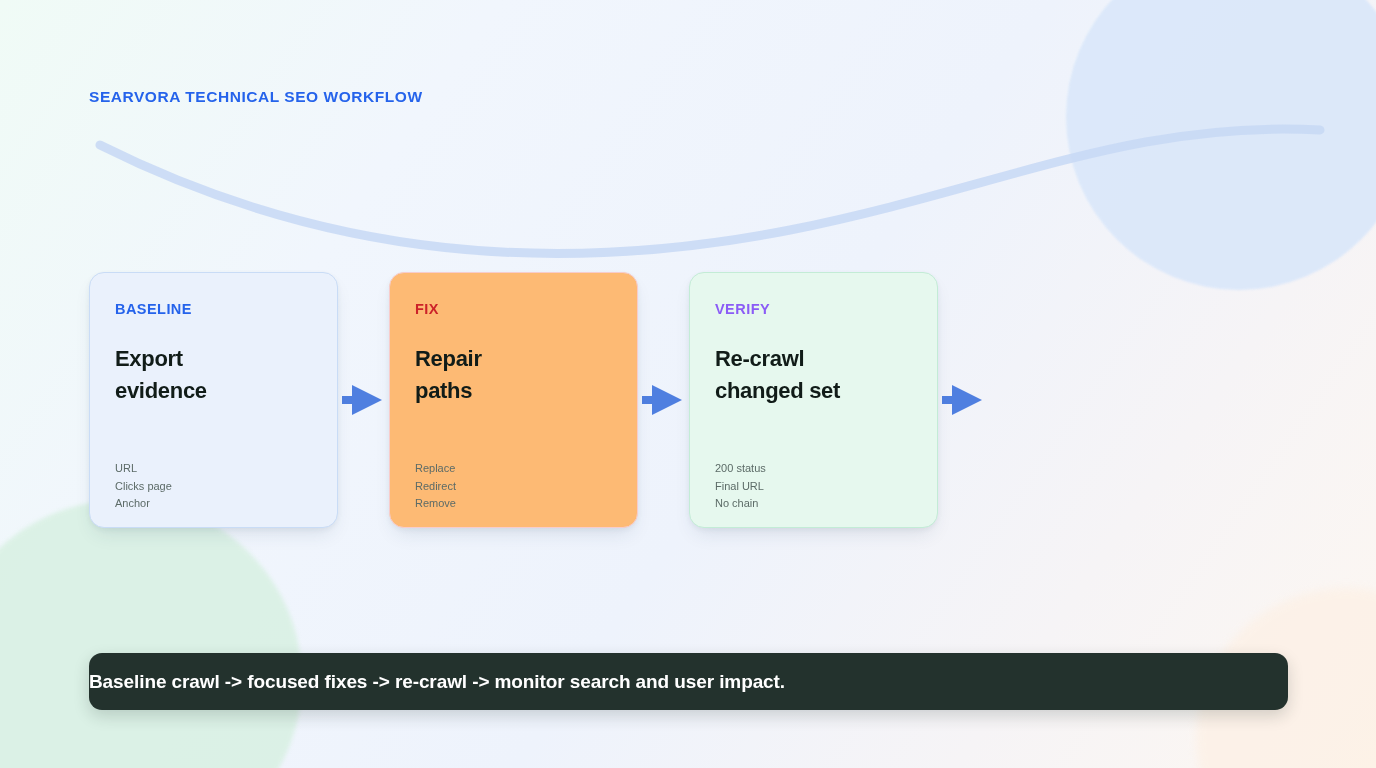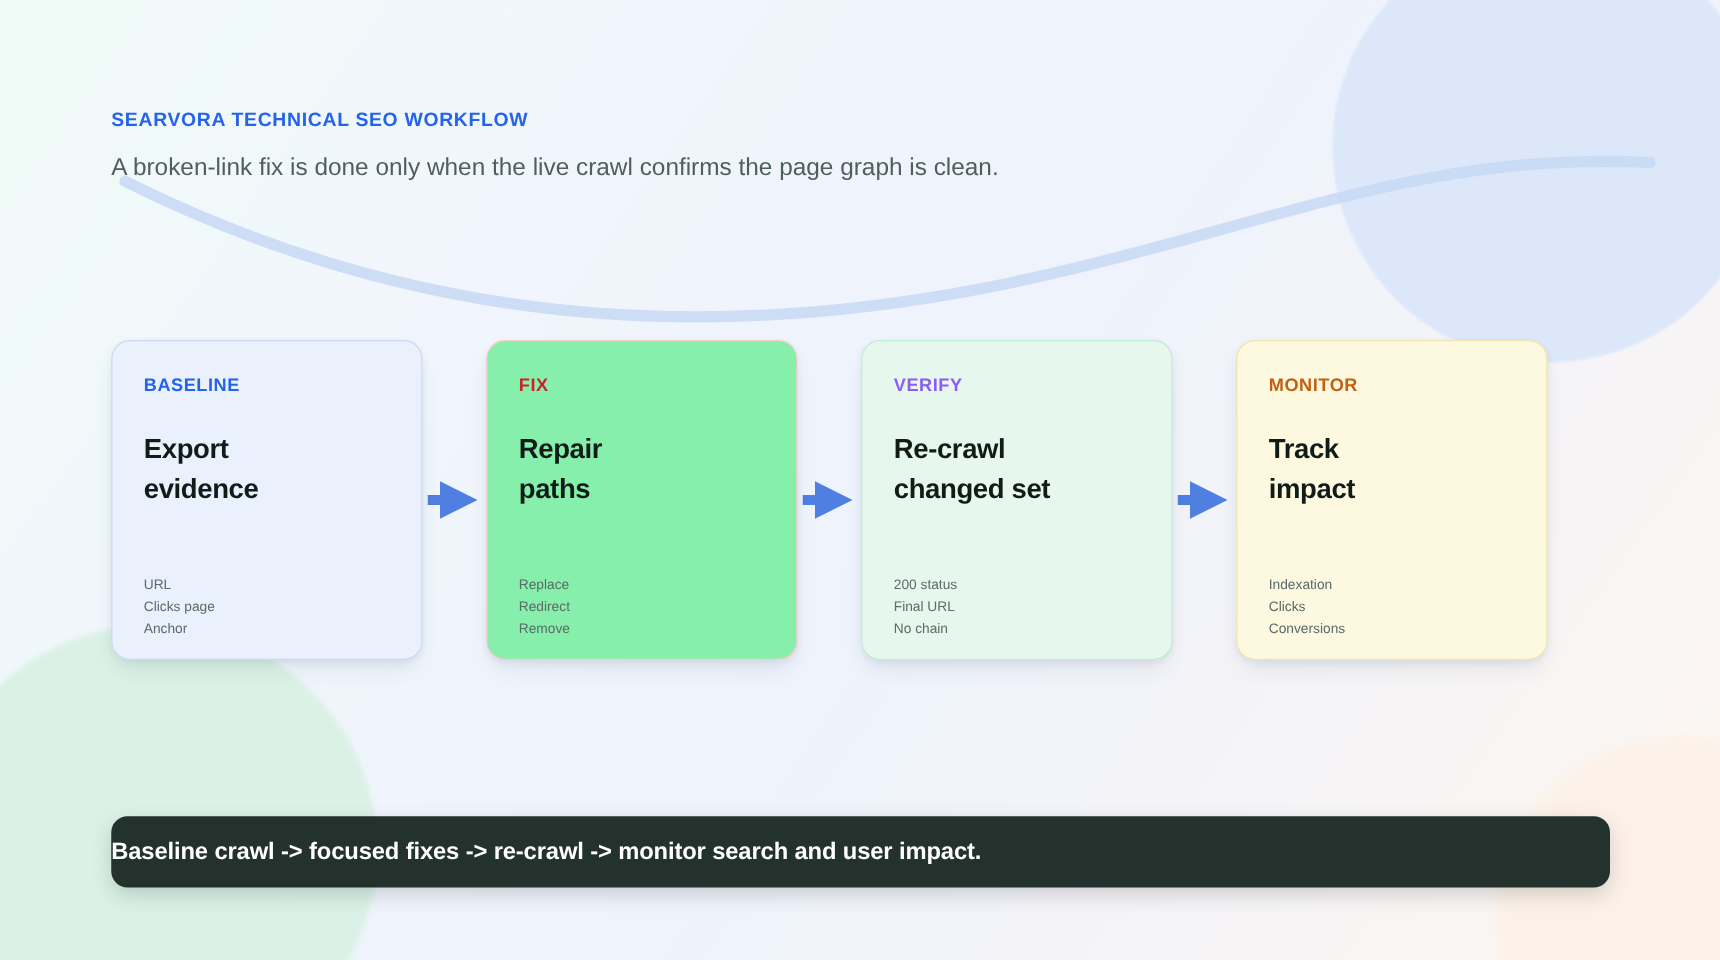--- a/index.html
+++ b/index.html
@@ -125,41 +125,40 @@
   <div class="blob-peach"></div>
   <svg class="swoosh" viewBox="0 0 1376 230">
     <path d="M 100 85 C 330 200, 560 215, 790 170 C 1000 128, 1130 60, 1320 70" fill="none" stroke="#c7d8f5" stroke-width="9" stroke-linecap="round" opacity="0.85"></path>
   </svg>
 </div>
 
 <div class="page">
 
   <div class="header">
     <div class="kicker">SEARVORA TECHNICAL SEO WORKFLOW</div>
-    <p class="subtitle">A broken-link fix is done only when the live crawl confirms the page graph is clean.</p>
   </div>
 
   <div class="cards" id="cards-row">
       <div class="card" style="background: rgb(234, 241, 252); border-color: rgb(201, 220, 246);">
         <div class="eyebrow" style="color: rgb(37, 99, 235);">BASELINE</div>
         <div class="card-title">Export
 evidence</div>
         <ul class="bullets">
           <li>URL</li>
           <li>Clicks page</li>
           <li>Anchor</li>
         </ul>
       </div>
       <div class="arrow">
         <svg width="44" height="40" viewBox="0 0 44 40">
           <rect x="0" y="16" width="14" height="8" fill="#4f7fe0"></rect>
           <path d="M10 5 L40 20 L10 35 Z" fill="#4f7fe0"></path>
         </svg>
       </div>
-      <div class="card" style="background: #86efac; border-color: rgb(247, 204, 204);">
+      <div class="card" style="background: #fdba74; border-color: rgb(247, 204, 204);">
         <div class="eyebrow" style="color: rgb(204, 34, 41);">FIX</div>
         <div class="card-title">Repair
 paths</div>
         <ul class="bullets">
           <li>Replace</li>
           <li>Redirect</li>
           <li>Remove</li>
         </ul>
       </div>
       <div class="arrow">
@@ -177,29 +176,19 @@
           <li>Final URL</li>
           <li>No chain</li>
         </ul>
       </div>
       <div class="arrow">
         <svg width="44" height="40" viewBox="0 0 44 40">
           <rect x="0" y="16" width="14" height="8" fill="#4f7fe0"></rect>
           <path d="M10 5 L40 20 L10 35 Z" fill="#4f7fe0"></path>
         </svg>
       </div>
-      <div class="card" style="background: rgb(253, 248, 224); border-color: rgb(242, 229, 176);">
-        <div class="eyebrow" style="color: rgb(194, 97, 15);">MONITOR</div>
-        <div class="card-title">Track
-impact</div>
-        <ul class="bullets">
-          <li>Indexation</li>
-          <li>Clicks</li>
-          <li>Conversions</li>
-        </ul>
-      </div>
     </div>
 
   <div class="banner">
     <span class="banner-text">Baseline crawl -&gt; focused fixes -&gt; re-crawl -&gt; monitor search and user impact.</span>
   </div>
 
 </div>
 
 </body></html>

